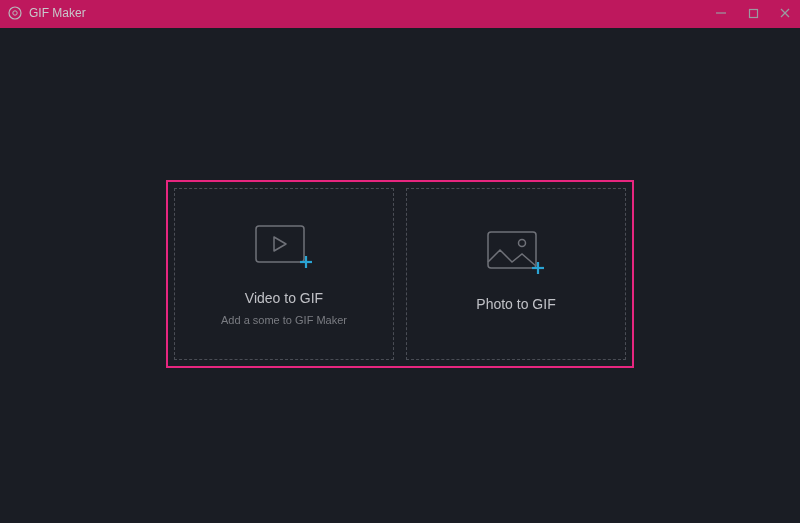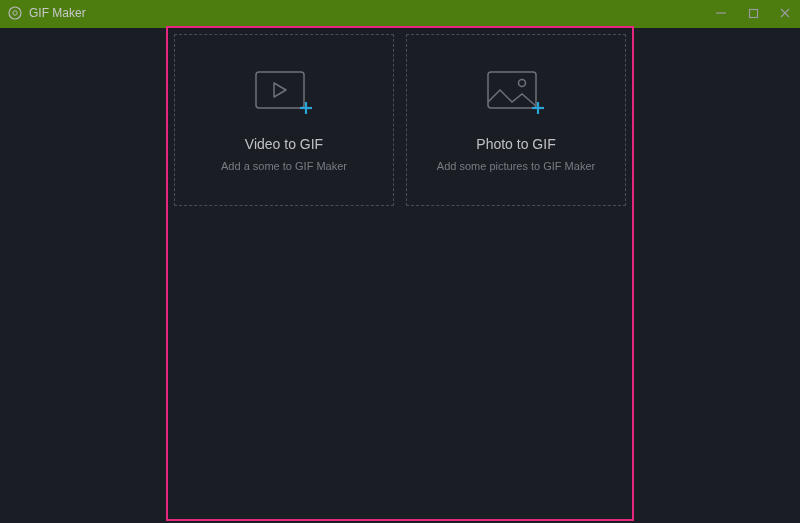--- a/index.html
+++ b/index.html
@@ -10,21 +10,21 @@
     body {
       width: 800px;
       height: 523px;
       background: #1a1d24;
       font-family: -apple-system, BlinkMacSystemFont, "Segoe UI", Arial, sans-serif;
       overflow: hidden;
       position: relative;
     }
     .titlebar {
       height: 28px;
-      background: #4d7c0f;
+      background: #be185d;
       display: flex;
       align-items: center;
       justify-content: space-between;
       padding: 0 8px 2px 8px;
     }
     .titlebar-left {
       display: flex;
       align-items: center;
       gap: 7px;
     }
@@ -54,20 +54,21 @@
       cursor: pointer;
       color: #9a9ba0;
     }
     .content-area {
       position: absolute;
       top: 28px;
       left: 0;
       right: 0;
       bottom: 0;
       display: flex;
+      align-items: center;
       justify-content: center;
       border-radius: 25px;
     }
     .option-container {
       display: flex;
       gap: 12px;
       border: 2px solid #e7267f;
       padding: 6px;
       position: relative;
       top: -2px;
@@ -154,17 +155,16 @@
       <div class="option-icon">
         <svg width="68" height="52" viewBox="0 0 68 52">
           <rect x="6" y="4" width="48" height="36" rx="3" fill="none" stroke="#6f7178" stroke-width="1.5"></rect>
           <circle cx="40" cy="15" r="3.5" fill="none" stroke="#6f7178" stroke-width="1.5"></circle>
           <path d="M 6 34 L 18 22 L 30 34 L 40 26 L 54 38" fill="none" stroke="#6f7178" stroke-width="1.5"></path>
           <line x1="50" y1="40" x2="62" y2="40" stroke="#2aa4d4" stroke-width="2.2"></line>
           <line x1="56" y1="34" x2="56" y2="46" stroke="#2aa4d4" stroke-width="2.2"></line>
         </svg>
       </div>
       <div class="option-title">Photo to GIF</div>
-      <div class="option-subtitle">Add some pictures to GIF Maker</div>
     </div>
 
   </div>
 </div>
 
 </body></html>

